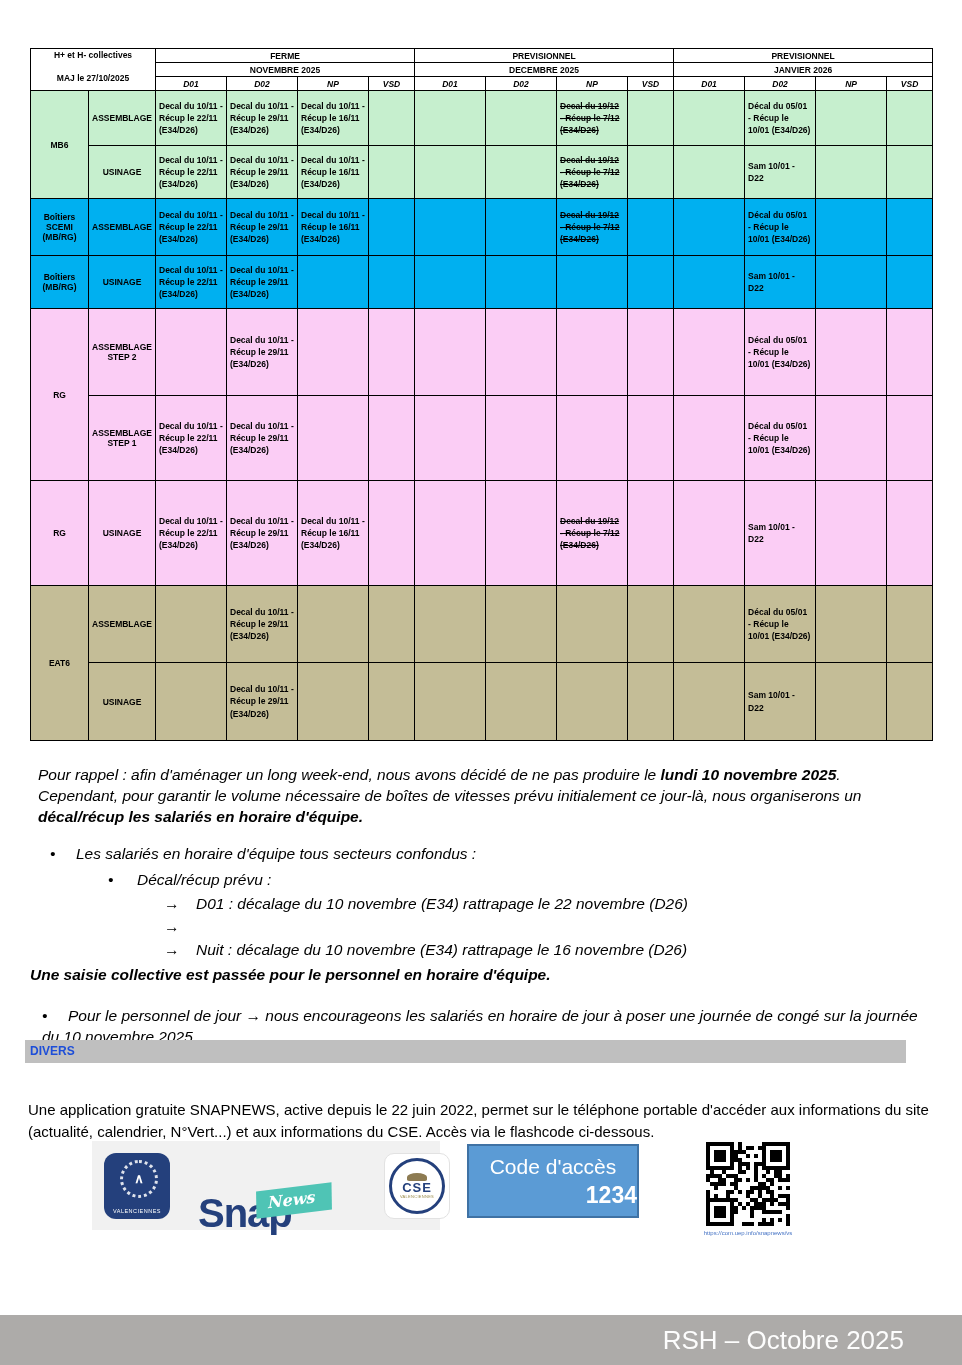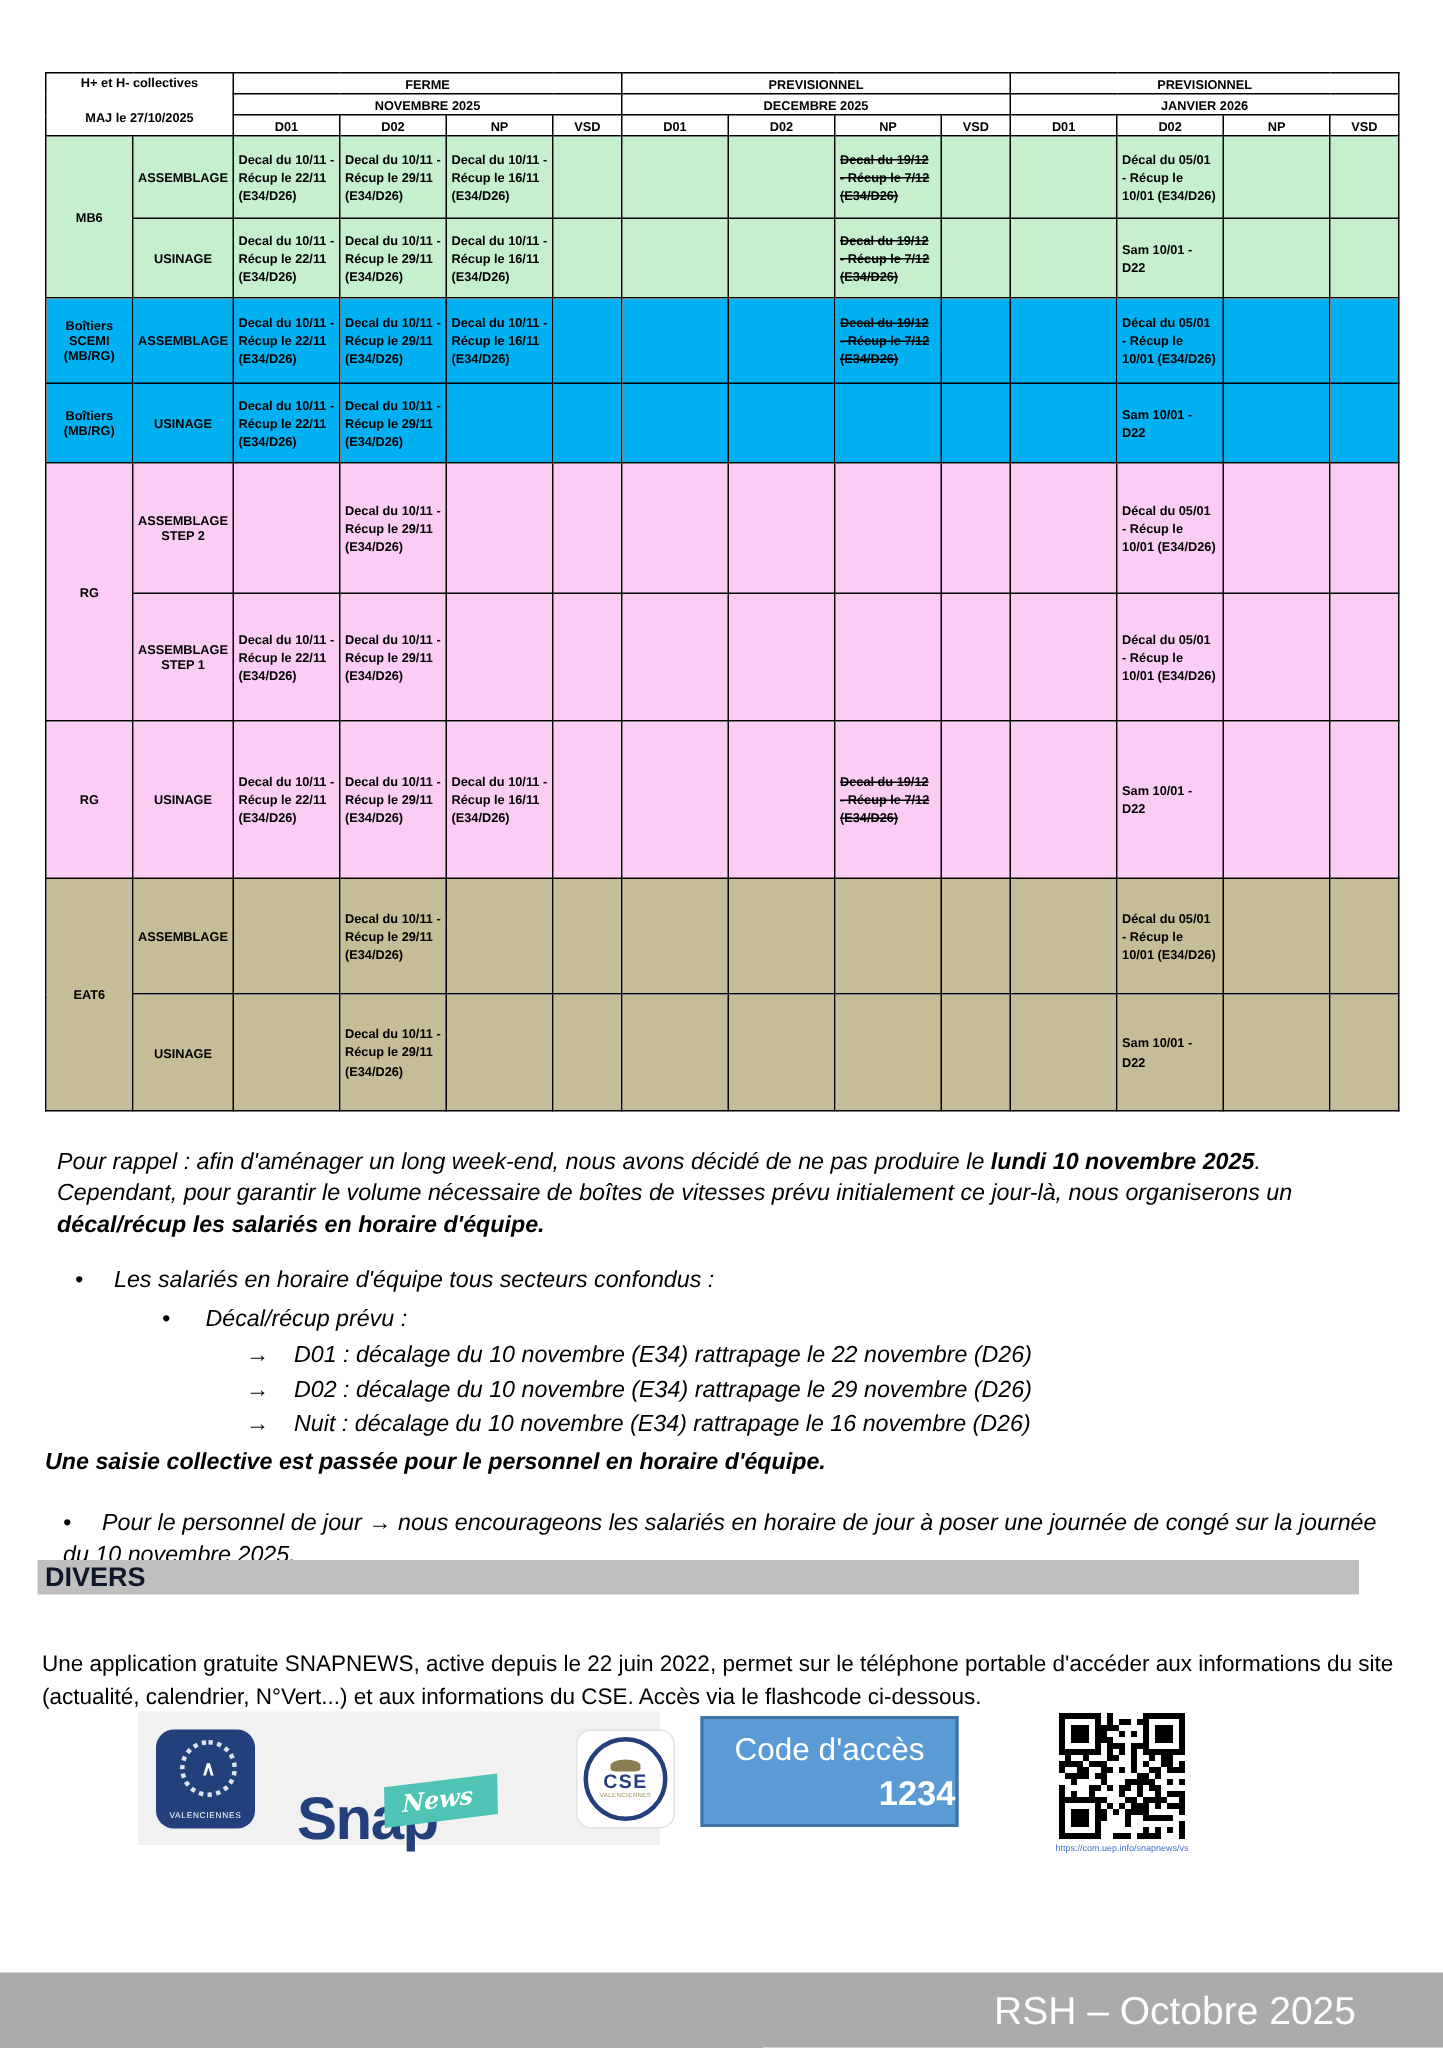--- a/index.html
+++ b/index.html
@@ -29,21 +29,21 @@
   .l1 .mk{width:26px;flex:none;}
   .l2{padding-left:78px;margin-bottom:3px;}
   .l2 .mk{width:29px;flex:none;}
   #arrows .arow{display:flex;padding-left:134px;margin-bottom:2px;}
   #arrows .ar{width:32px;flex:none;font-style:normal;font-weight:700;}
   .saisie{margin:4px 0 20px 0;}
   .b2{margin:10px 0 0 0;padding-left:12px;}
   .mk2{display:inline-block;width:26px;}
 
   
-  .divers{position:absolute;left:25px;top:1040px;width:876px;height:23px;background:var(--gray_bar);font-weight:700;font-size:18px;line-height:23px;padding-left:5px;color:#0f172a;}
+  .divers{position:absolute;left:25px;top:1040px;width:876px;height:23px;background:var(--gray_bar);font-weight:700;font-size:12px;line-height:23px;padding-left:5px;color:#1d4ed8;}
   .snapp{position:absolute;left:28px;top:1084px;width:904px;font-size:15px;line-height:22px;}
 
   
   .band{position:absolute;left:92px;top:1141px;width:348px;height:89px;background:#f1f1f1;display:flex;align-items:center;}
   .v-logo{width:66px;height:66px;margin-left:12px;background:var(--navy);border-radius:12px;position:relative;flex:none;}
   .v-ring{position:absolute;left:16px;top:7px;width:32px;height:32px;border:3px dotted rgba(255,255,255,.85);border-radius:50%;}
   .v-chev{position:absolute;left:0;top:8px;width:100%;text-align:center;color:#fff;font-weight:700;font-size:13px;}
   .v-text{position:absolute;bottom:5px;width:100%;text-align:center;color:#fff;font-size:5.5px;letter-spacing:.5px;}
   .snap-logo{margin-left:28px;position:relative;width:150px;height:70px;flex:none;}
   .snap-word{position:absolute;left:0;top:12px;font-size:40px;font-weight:700;color:var(--navy);letter-spacing:-1px;margin-top:28px;}
@@ -95,21 +95,21 @@
         </th>
         <th colspan="4">FERME</th>
         <th colspan="4">PREVISIONNEL</th>
         <th colspan="4">PREVISIONNEL</th>
       </tr>
       <tr style="height: 14px;">
         <th colspan="4">NOVEMBRE 2025</th>
         <th colspan="4">DECEMBRE 2025</th>
         <th colspan="4">JANVIER 2026</th>
       </tr>
-      <tr style="height: 14px;">
+      <tr style="height: 14px; font-style: italic;">
         <th>D01</th>
         <th>D02</th>
         <th>NP</th>
         <th>VSD</th>
         <th>D01</th>
         <th>D02</th>
         <th>NP</th>
         <th>VSD</th>
         <th>D01</th>
         <th>D02</th>
@@ -274,21 +274,20 @@
       <span>Décal/récup prévu :</span>
     </div>
 
   <div id="arrows">
       <div class="arow">
         <span class="ar">→</span>
         <span>D01 : décalage du 10 novembre (E34) rattrapage le 22 novembre (D26)</span>
       </div>
       <div class="arow">
         <span class="ar">→</span>
-        <span>D02 : décalage du 10 novembre (E34) rattrapage le 29 novembre (D26)</span>
       </div>
       <div class="arow">
         <span class="ar">→</span>
         <span>Nuit : décalage du 10 novembre (E34) rattrapage le 16 novembre (D26)</span>
       </div>
     </div>
 
   <p class="saisie b">Une saisie collective est passée pour le personnel en horaire d'équipe.</p>
 
   <p class="b2"><span class="mk2">•</span><span>Pour le personnel de jour </span><span class="b" style="font-style:normal">→</span><span> nous encourageons les salariés en horaire de jour à poser une journée de congé sur la journée du 10 novembre 2025.</span></p>

